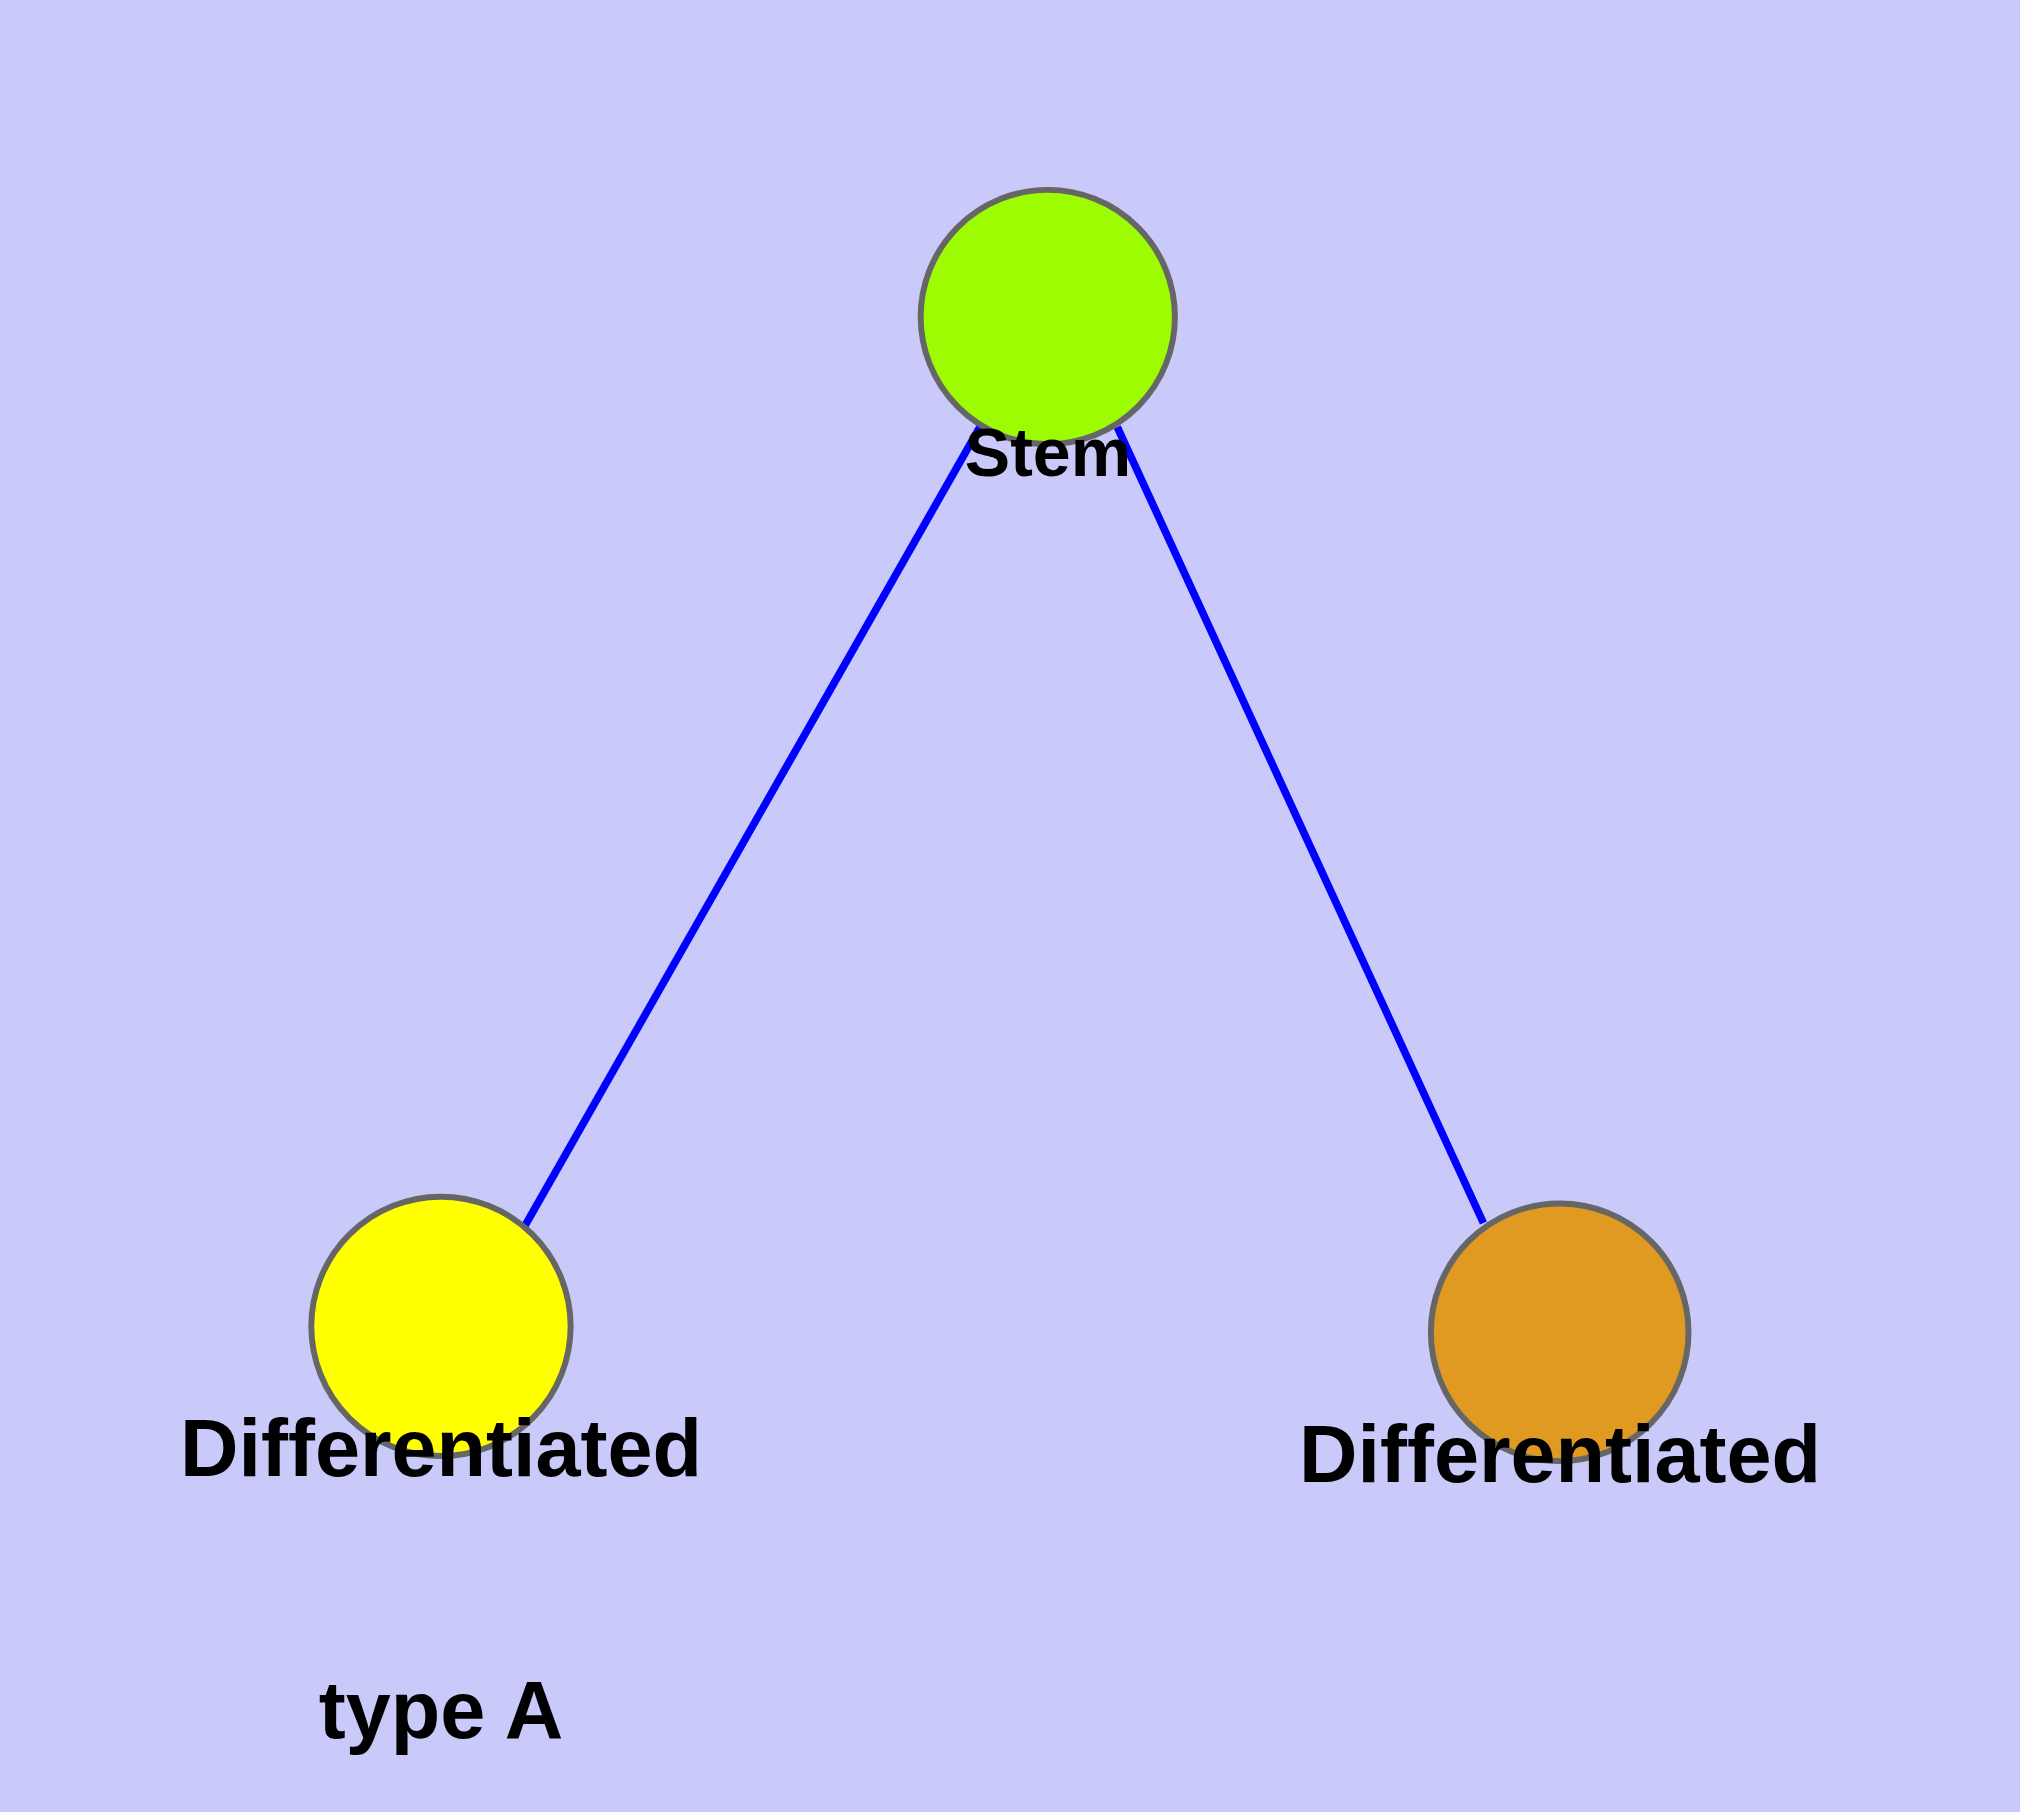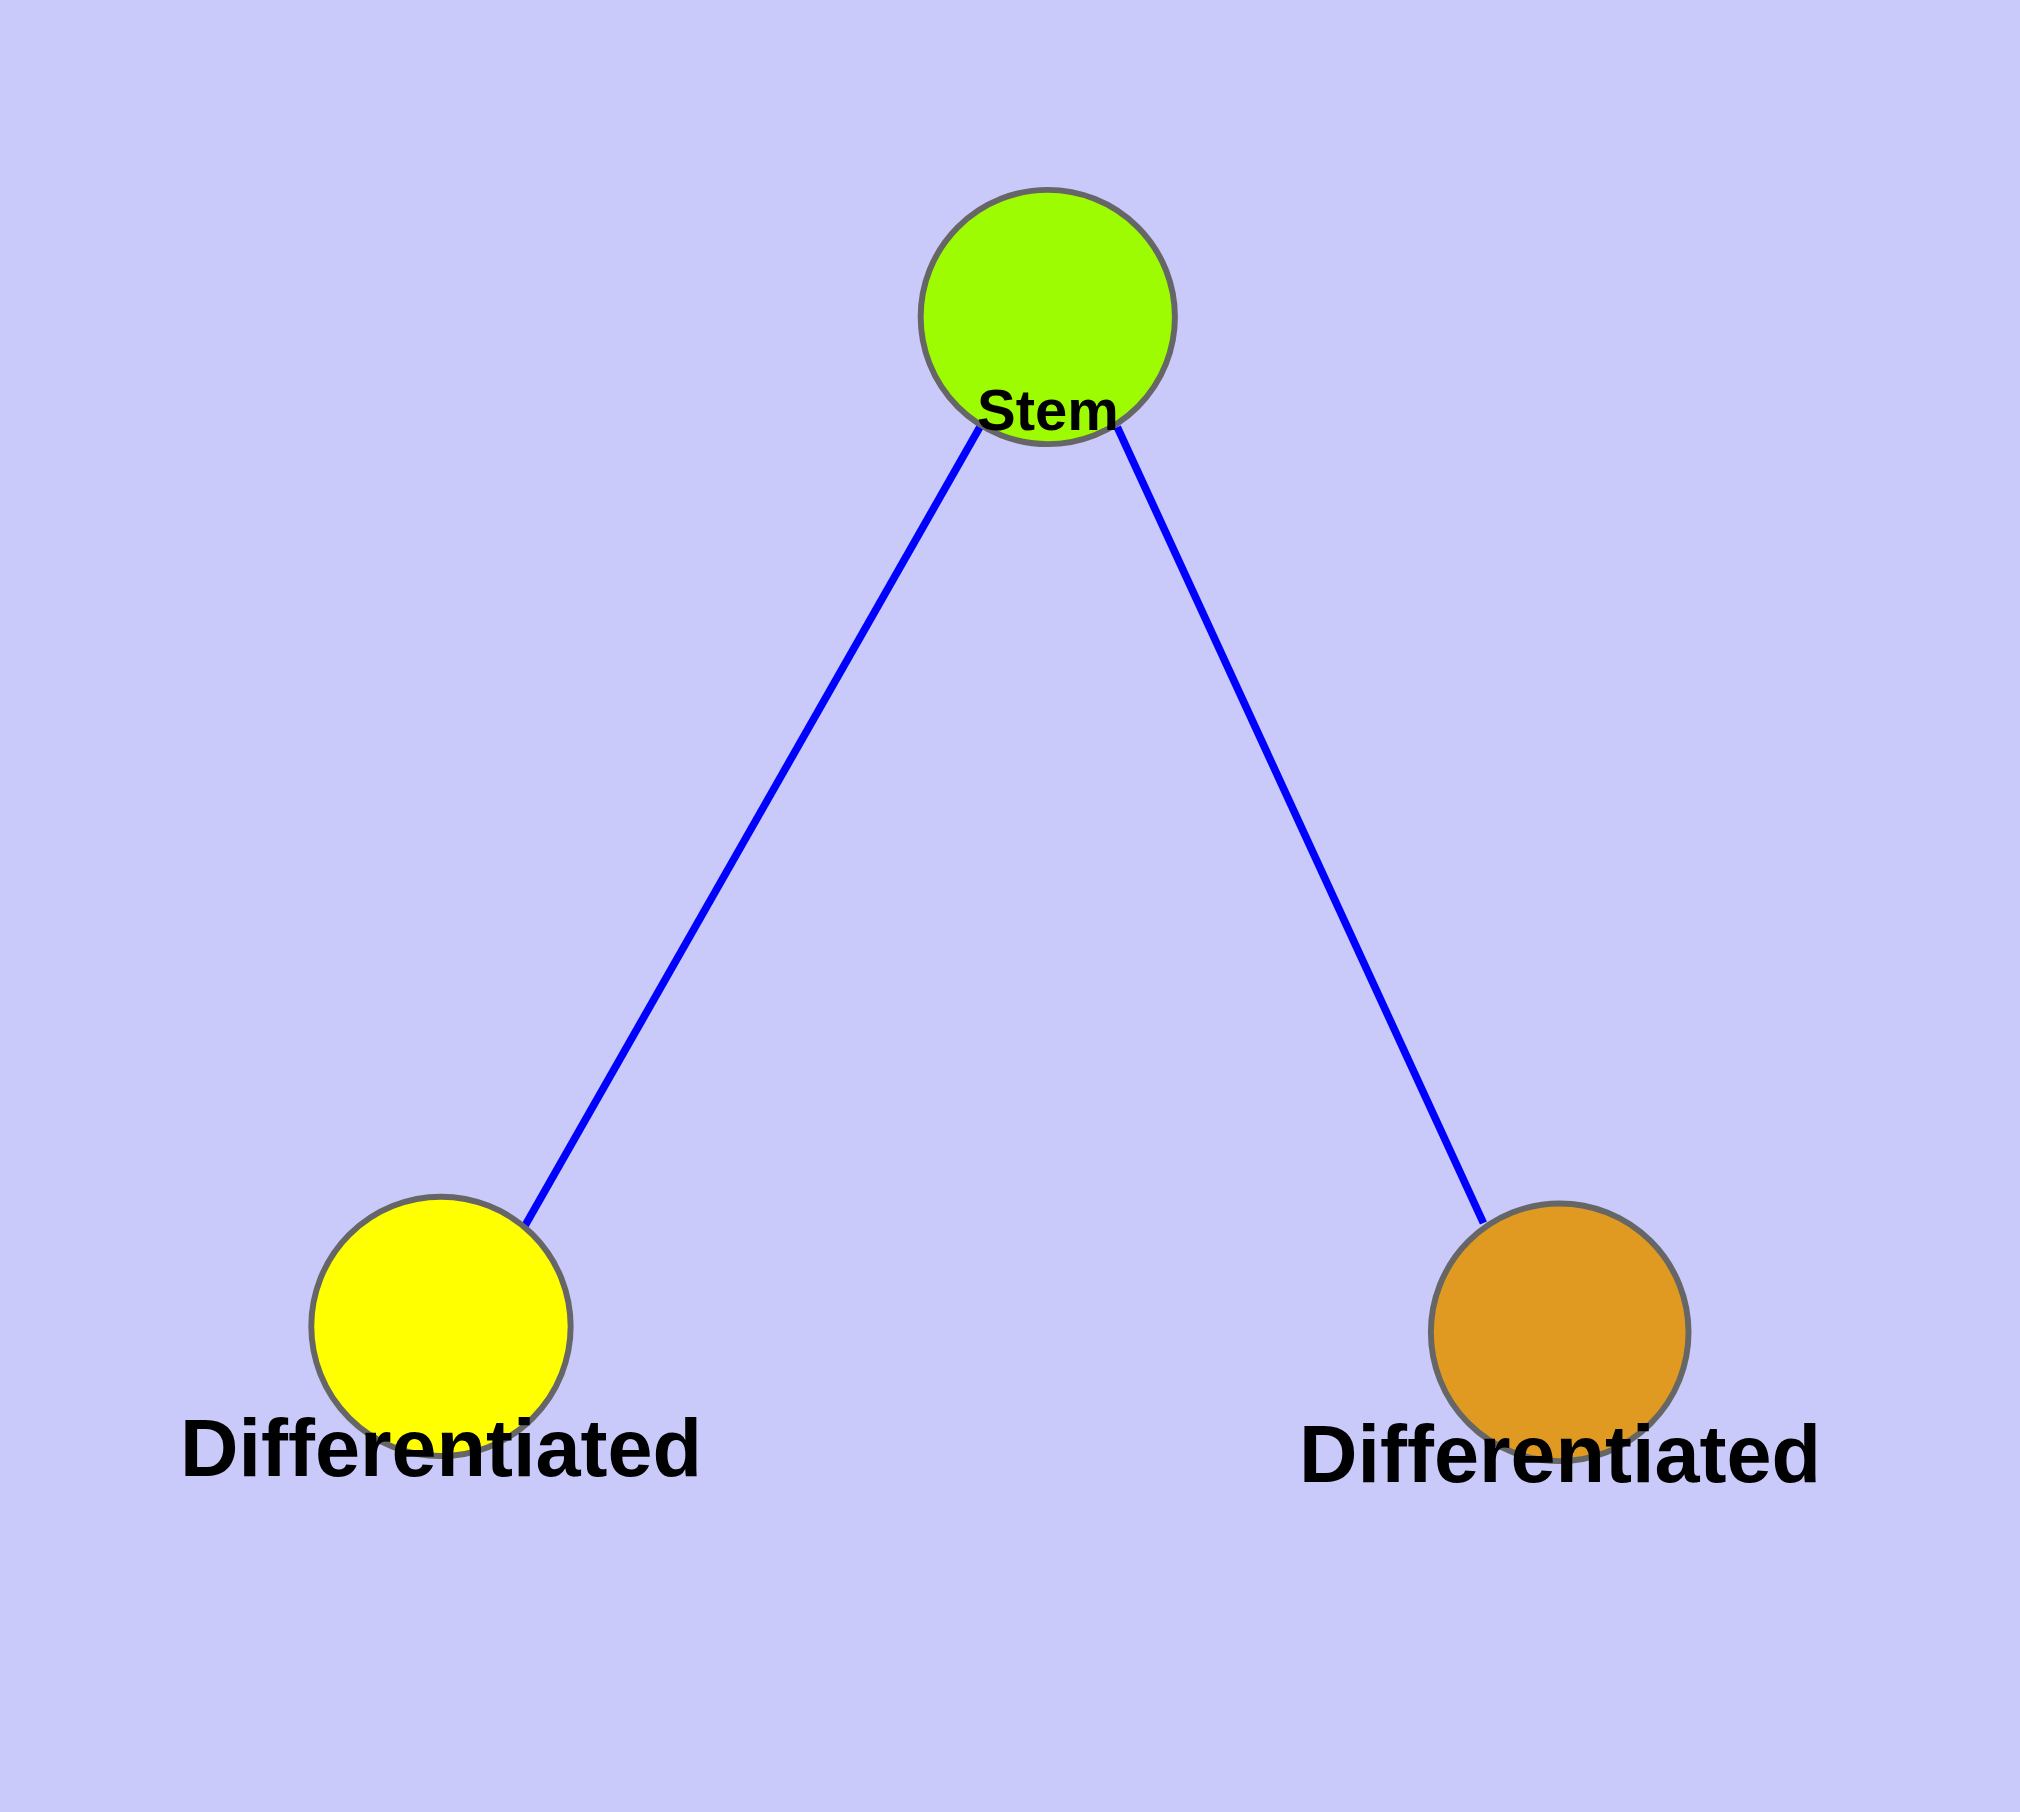--- a/index.html
+++ b/index.html
@@ -57,26 +57,27 @@
       <line class="edge-line" x1="1157" y1="502" x2="617" y2="1450" stroke="#0000ff" stroke-width="9"></line>
       <line class="edge-line" x1="1318" y1="504" x2="1750" y2="1443" stroke="#0000ff" stroke-width="9"></line>
     </g>
     <g>
       <circle class="node-circle" cx="1236" cy="374" r="150" fill="#9dfc02" stroke="#666666"></circle>
       <circle class="node-circle" cx="520" cy="1565" r="153" fill="#ffff00" stroke="#666666"></circle>
       <circle class="node-circle" cx="1840" cy="1572" r="152" fill="#e09a22" stroke="#666666"></circle>
     </g>
   </svg>
 
-  <div class="node-label" style="left: 624px; top: 254px; width: 848px; font-size: 58px; color: rgb(0, 0, 0);">
+  <div class="node-label" style="left: 624px; top: 269px; width: 848px; font-size: 68px; color: rgb(0, 0, 0);">
     <span class="label-line">Stem</span>
   </div>
 
   <div class="node-label" style="left: 17px; top: 1230px; width: 848px; font-size: 81px; color: rgb(0, 0, 0);">
     <span class="label-line">Differentiated</span>
+    <span class="label-line">type A</span>
   </div>
 
   <div class="node-label" style="left: 1136px; top: 1236px; width: 848px; font-size: 81px; color: rgb(0, 0, 0);">
     <span class="label-line">Differentiated</span>
   </div>
 
 </div>
 
 
 </body></html>

